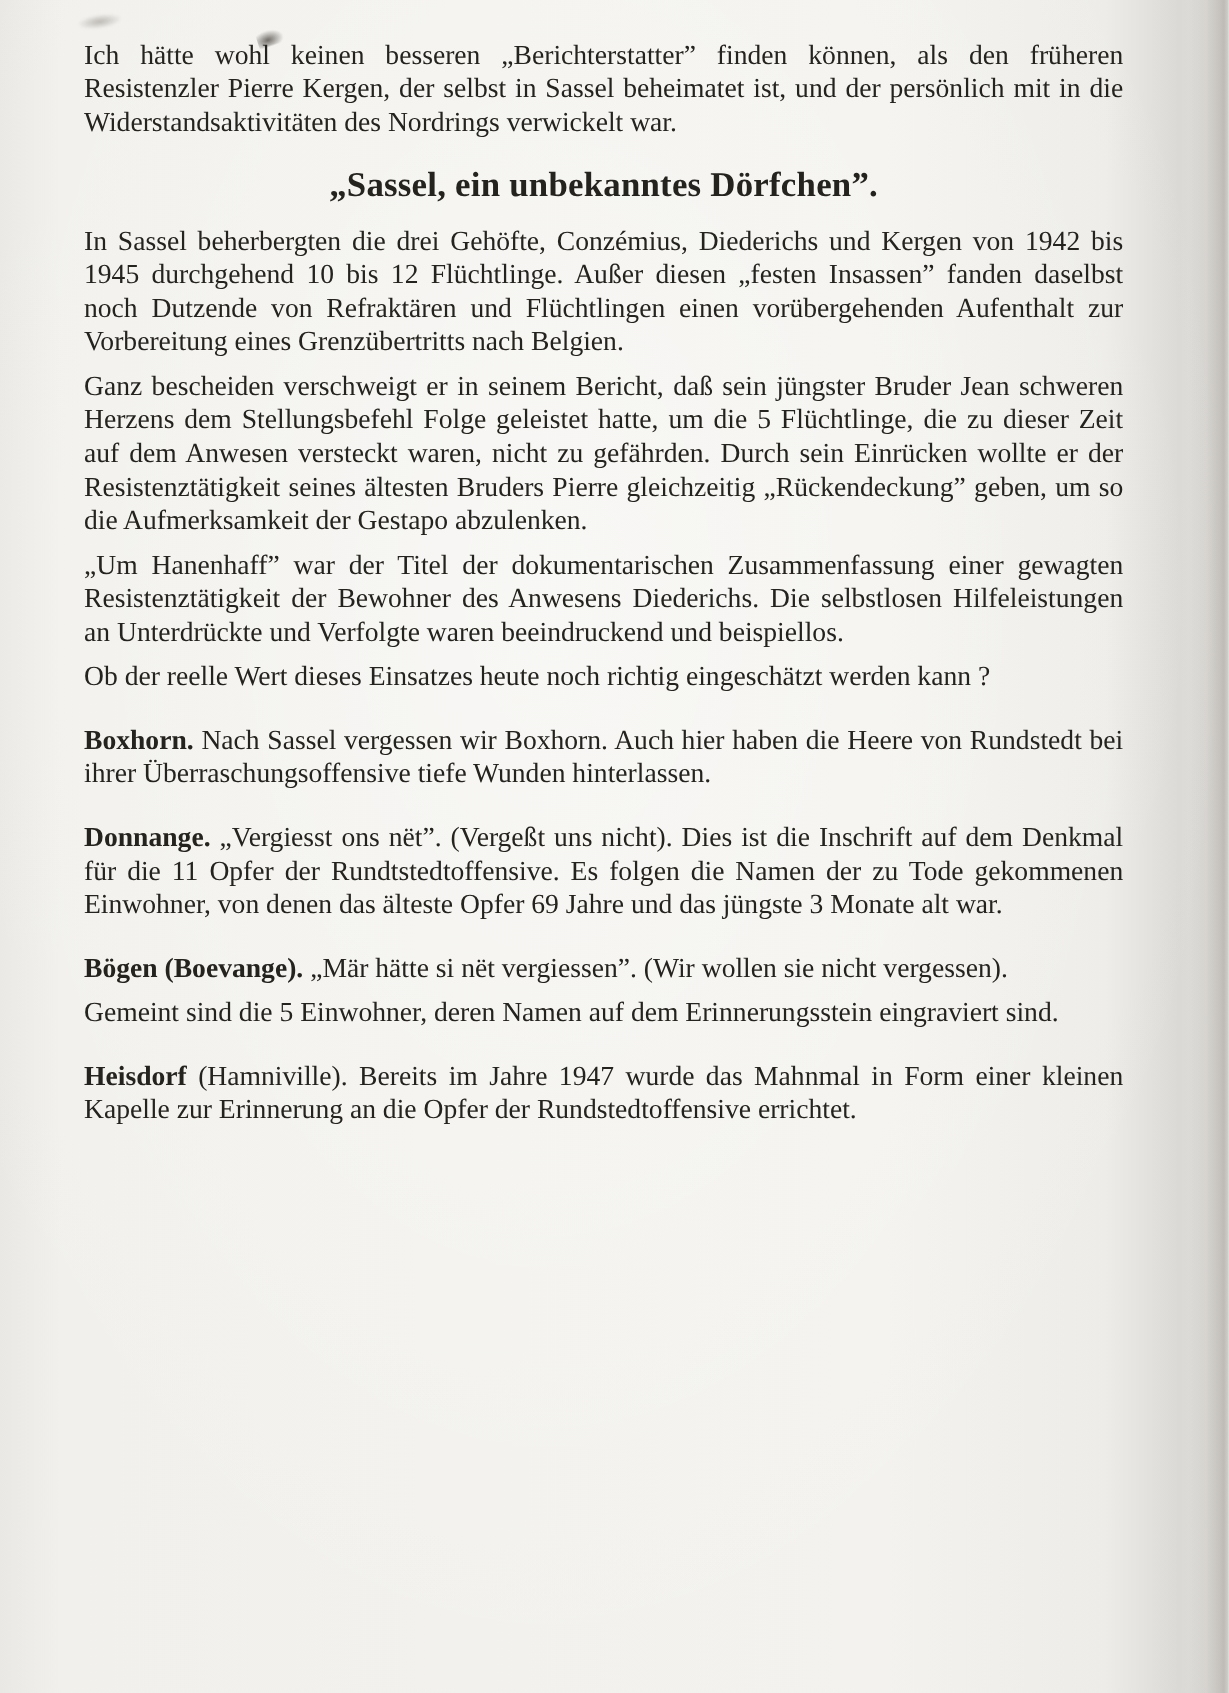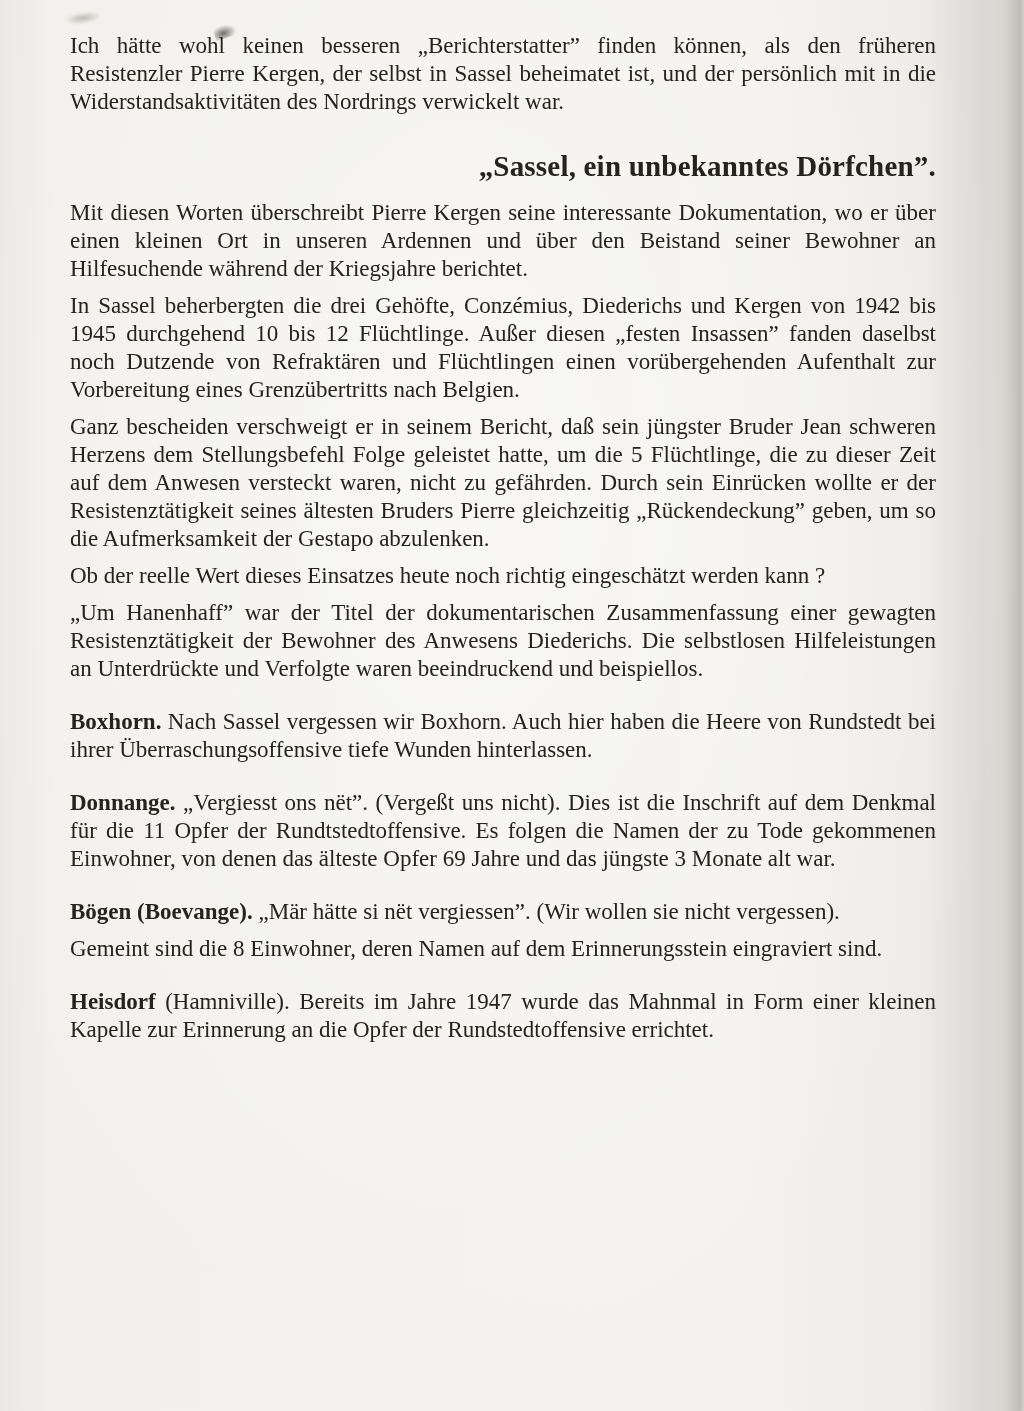--- a/index.html
+++ b/index.html
@@ -67,68 +67,67 @@
     text-align: justify;
     hyphens: auto;
     -webkit-hyphens: auto;
   }
   .para .lead {
     font-weight: bold;
   }
   .heading {
     font-size: 29px;
     font-weight: bold;
-    margin: 34px 0 16px 0;
+    margin: 22px 0 16px 0;
     letter-spacing: 0.2px;
-    text-align: right;
+    text-align: center;
   }
   .gap-lg {
     margin-top: 25px;
   }
 </style>
 </head>
 <body>
 
 <div class="page">
   <div class="artifact smudge"></div>
   <div class="artifact mark"></div>
 
   <div class="content">
 
     <p class="para">Ich hätte wohl keinen besseren „Berichterstatter” finden können, als den früheren Resistenzler Pierre Kergen, der selbst in Sassel beheimatet ist, und der persönlich mit in die Widerstandsaktivitäten des Nordrings verwickelt war.</p>
 
     <h1 class="heading">„Sassel, ein unbekanntes Dörfchen”.</h1>
 
-    <p class="para">Mit diesen Worten überschreibt Pierre Kergen seine interessante Dokumentation, wo er über einen kleinen Ort in unseren Ardennen und über den Beistand seiner Bewohner an Hilfesuchende während der Kriegsjahre berichtet.</p>
 
     <p class="para">In Sassel beherbergten die drei Gehöfte, Conzémius, Diederichs und Kergen von 1942 bis 1945 durchgehend 10 bis 12 Flüchtlinge. Außer diesen „festen Insassen” fanden daselbst noch Dutzende von Refraktären und Flüchtlingen einen vorübergehenden Aufenthalt zur Vorbereitung eines Grenzübertritts nach Belgien.</p>
 
 
     <p class="para">Ganz bescheiden verschweigt er in seinem Bericht, daß sein jüngster Bruder Jean schweren Herzens dem Stellungsbefehl Folge geleistet hatte, um die 5 Flüchtlinge, die zu dieser Zeit auf dem Anwesen versteckt waren, nicht zu gefährden. Durch sein Einrücken wollte er der Resistenztätigkeit seines ältesten Bruders Pierre gleichzeitig „Rückendeckung” geben, um so die Aufmerksamkeit der Gestapo abzulenken.</p>
 
 
+    <p class="para">„Um Hanenhaff” war der Titel der dokumentarischen Zusammenfassung einer gewagten Resistenztätigkeit der Bewohner des Anwesens Diederichs. Die selbstlosen Hilfeleistungen an Unterdrückte und Verfolgte waren beeindruckend und beispiellos.</p>
+
     <p class="para">Ob der reelle Wert dieses Einsatzes heute noch richtig eingeschätzt werden kann ?</p>
-
-    <p class="para">„Um Hanenhaff” war der Titel der dokumentarischen Zusammenfassung einer gewagten Resistenztätigkeit der Bewohner des Anwesens Diederichs. Die selbstlosen Hilfeleistungen an Unterdrückte und Verfolgte waren beeindruckend und beispiellos.</p>
 
     <p class="para gap-lg">
       <b class="lead">Boxhorn.</b>
       <span>Nach Sassel vergessen wir Boxhorn. Auch hier haben die Heere von Rundstedt bei ihrer Überraschungsoffensive tiefe Wunden hinterlassen.</span>
     </p>
 
     <p class="para gap-lg">
       <b class="lead">Donnange.</b>
       <span>„Vergiesst ons nët”. (Vergeßt uns nicht). Dies ist die Inschrift auf dem Denkmal für die 11 Opfer der Rundtstedtoffensive. Es folgen die Namen der zu Tode gekommenen Einwohner, von denen das älteste Opfer 69 Jahre und das jüngste 3 Monate alt war.</span>
     </p>
 
     <p class="para gap-lg">
       <b class="lead">Bögen (Boevange).</b>
       <span>„Mär hätte si nët vergiessen”. (Wir wollen sie nicht vergessen).</span>
     </p>
-    <p class="para">Gemeint sind die 8 Einwohner, deren Namen auf dem Erinnerungsstein eingraviert sind.</p>
+    <p class="para">Gemeint sind die 5 Einwohner, deren Namen auf dem Erinnerungsstein eingraviert sind.</p>
 
     <p class="para gap-lg">
       <b class="lead">Heisdorf</b>
       <span>(Hamniville). Bereits im Jahre 1947 wurde das Mahnmal in Form einer kleinen Kapelle zur Erinnerung an die Opfer der Rundstedtoffensive errichtet.</span>
     </p>
 
   </div>
 
   <div class="edge-shadow"></div>
 </div>

